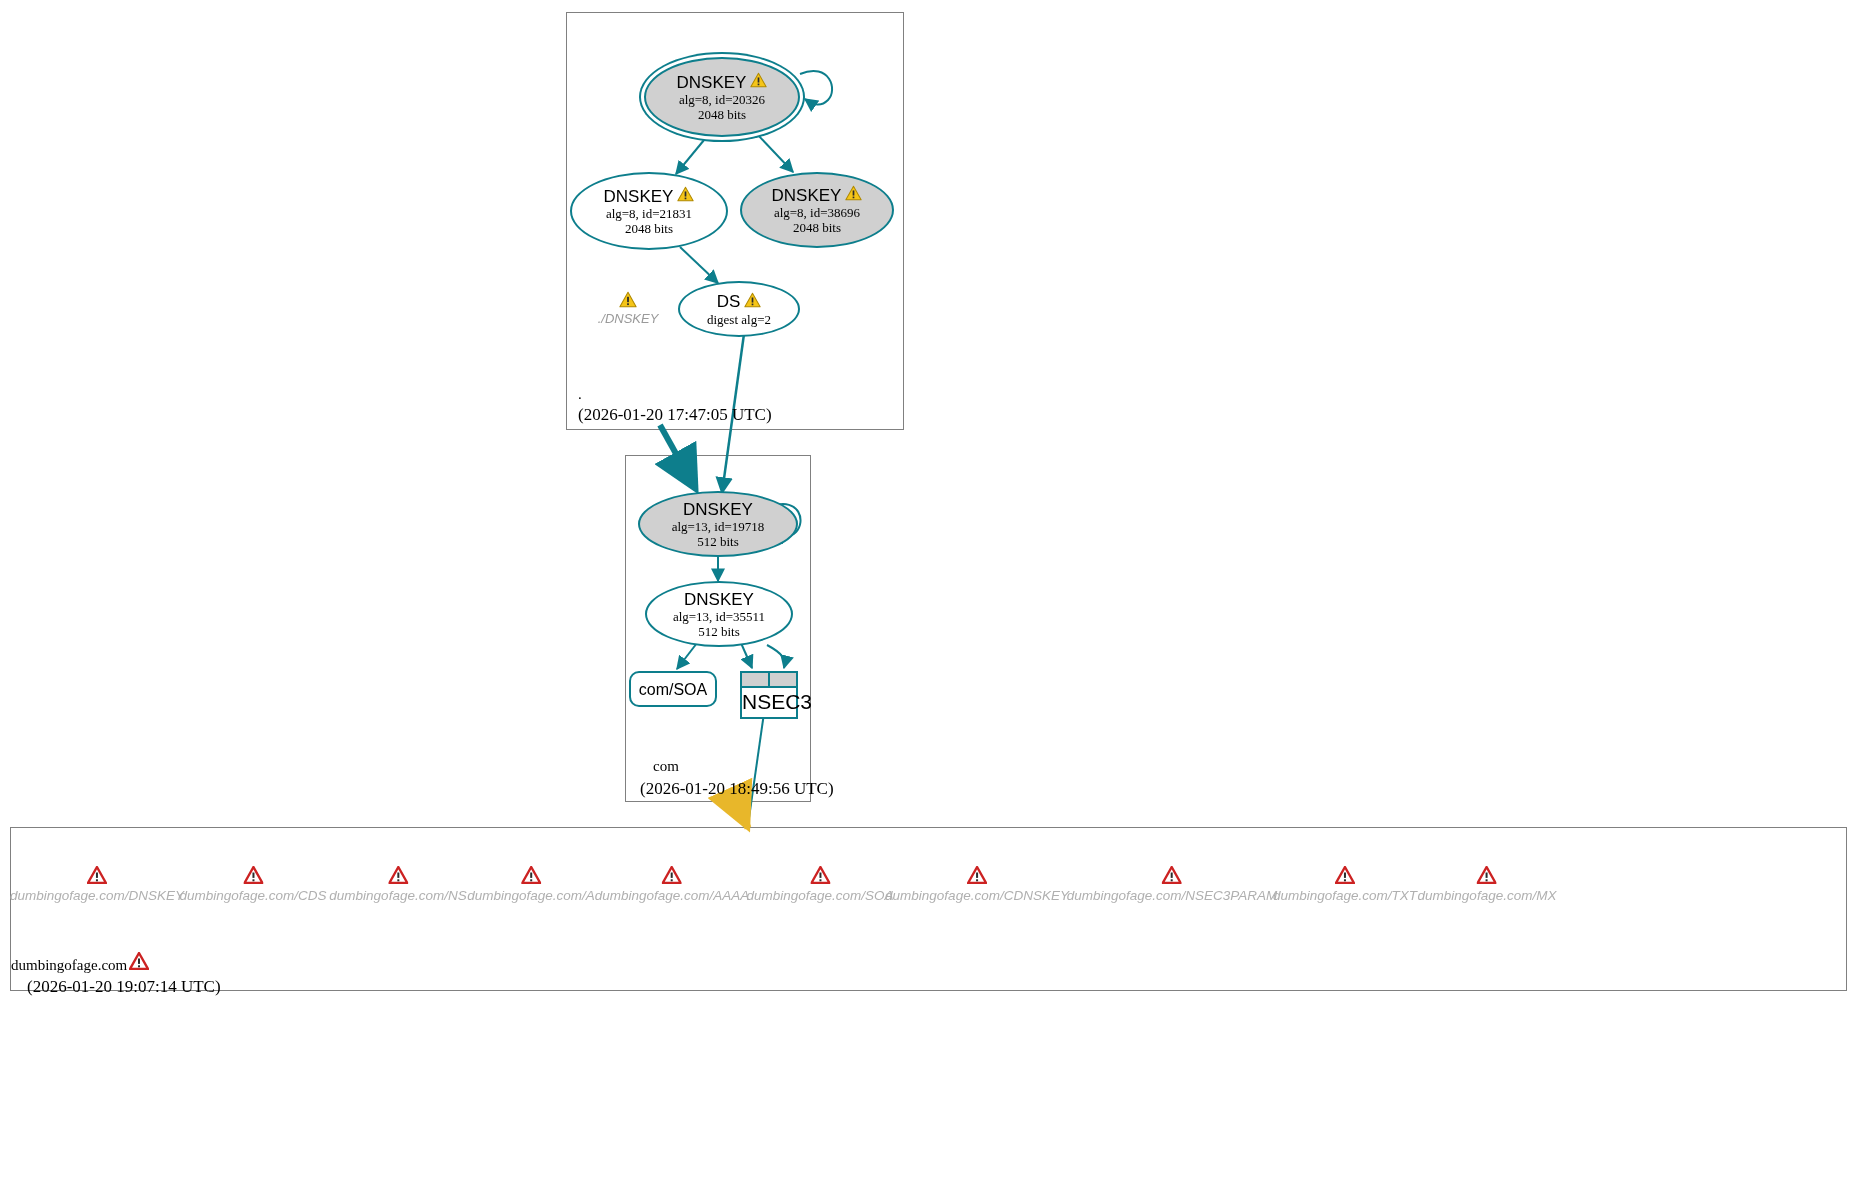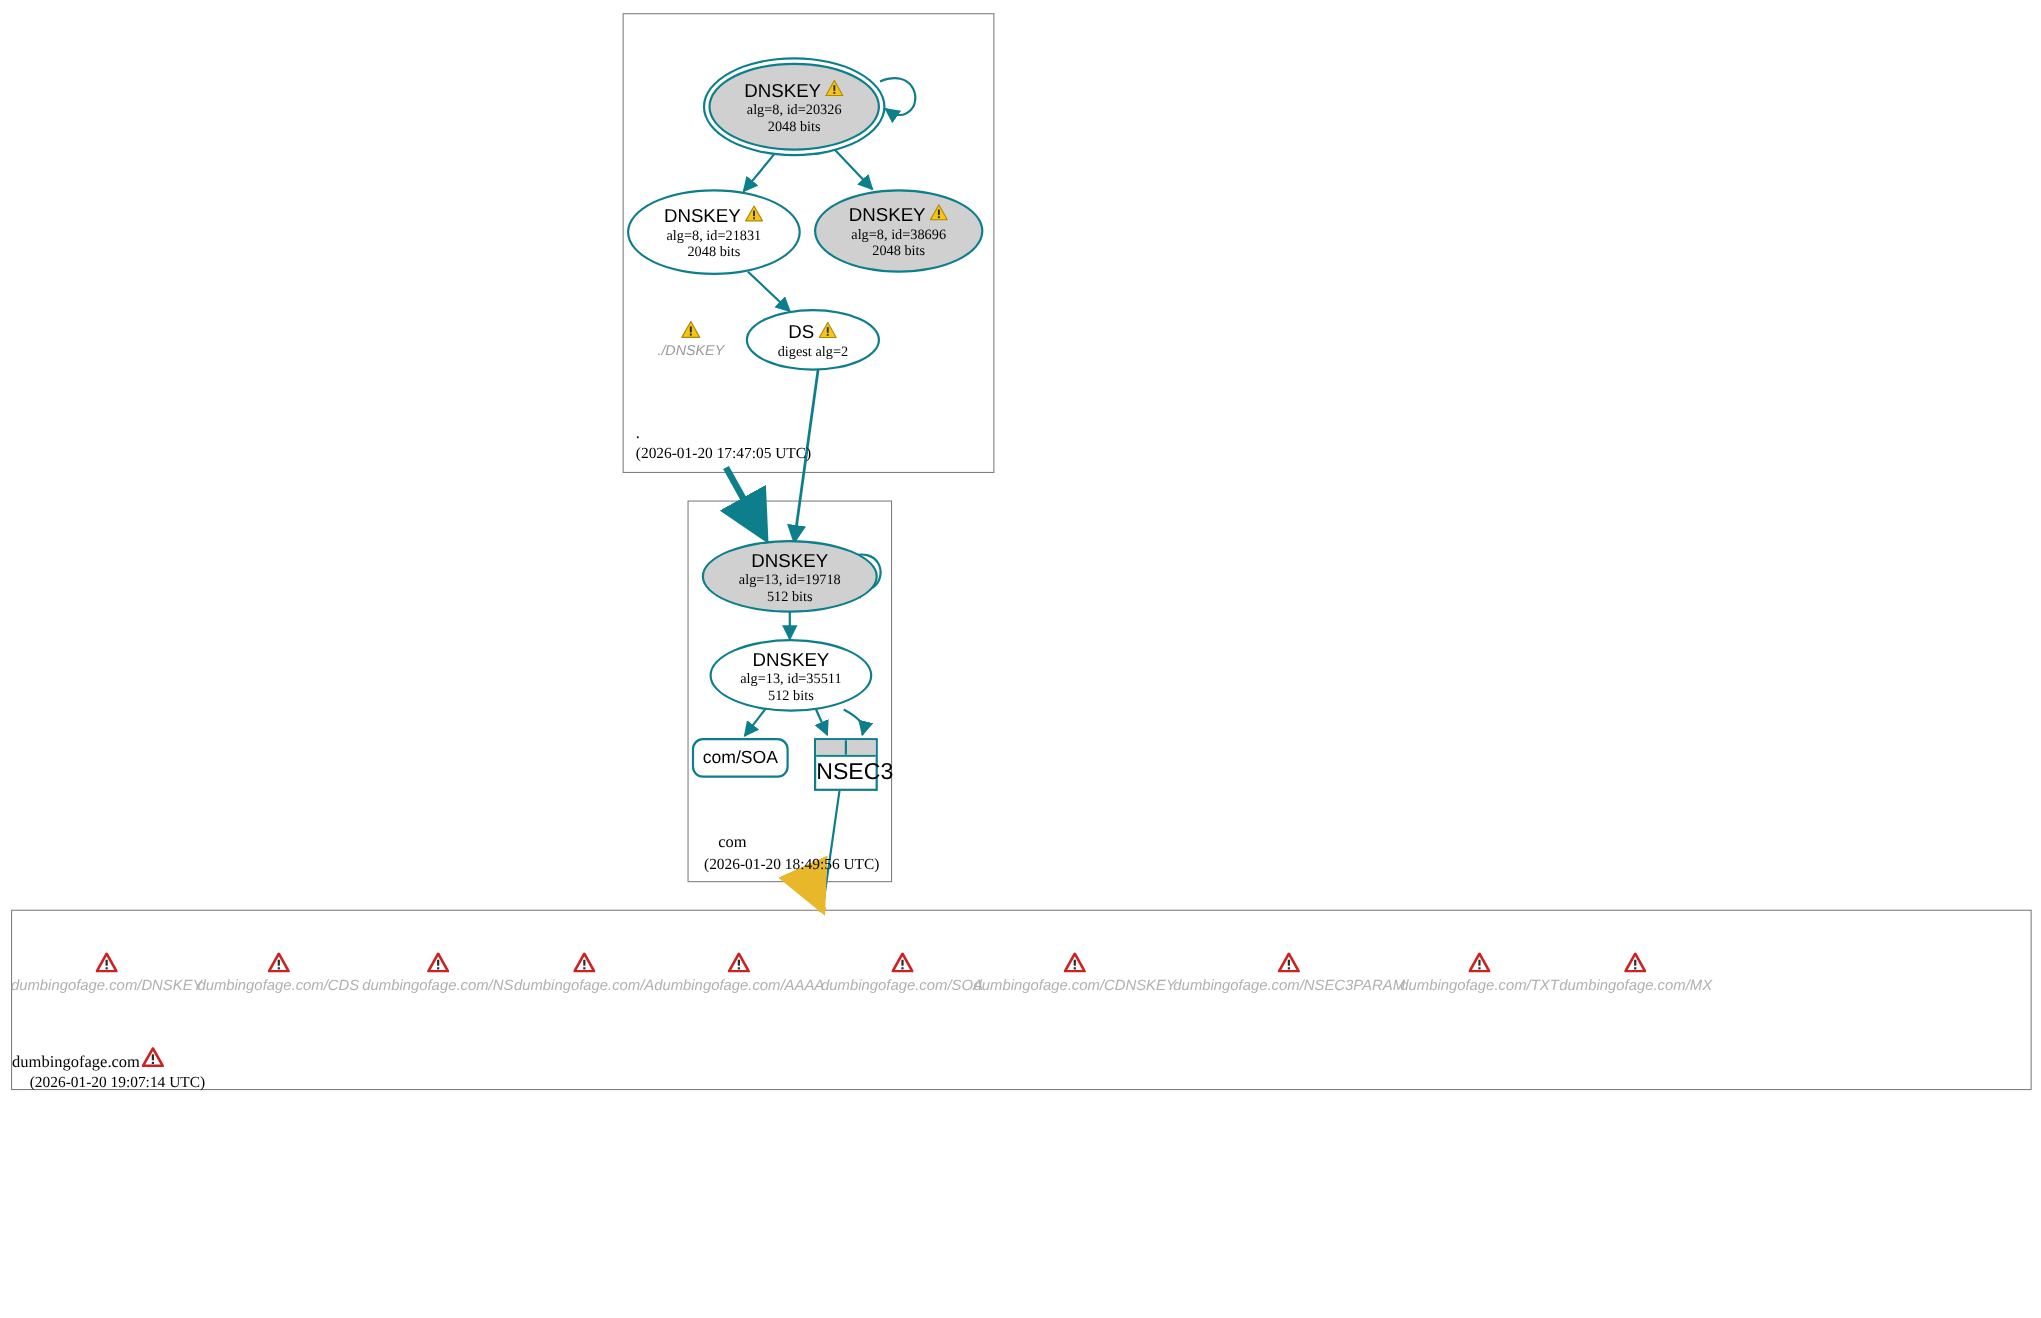--- a/index.html
+++ b/index.html
@@ -22,21 +22,21 @@
     background: #ffffff;
     box-sizing: border-box;
   }
   .zone-label {
     position: absolute;
     font-family: "Liberation Serif", serif;
     color: #000000;
     white-space: nowrap;
   }
   .zone-name { font-size: 15px; }
-  .zone-time { font-size: 14px; }
+  .zone-time { font-size: 17px; }
 
   svg.edges {
     position: absolute;
     left: 0;
     top: 0;
     width: 1855px;
     height: 1198px;
     pointer-events: none;
     overflow: visible;
   }

